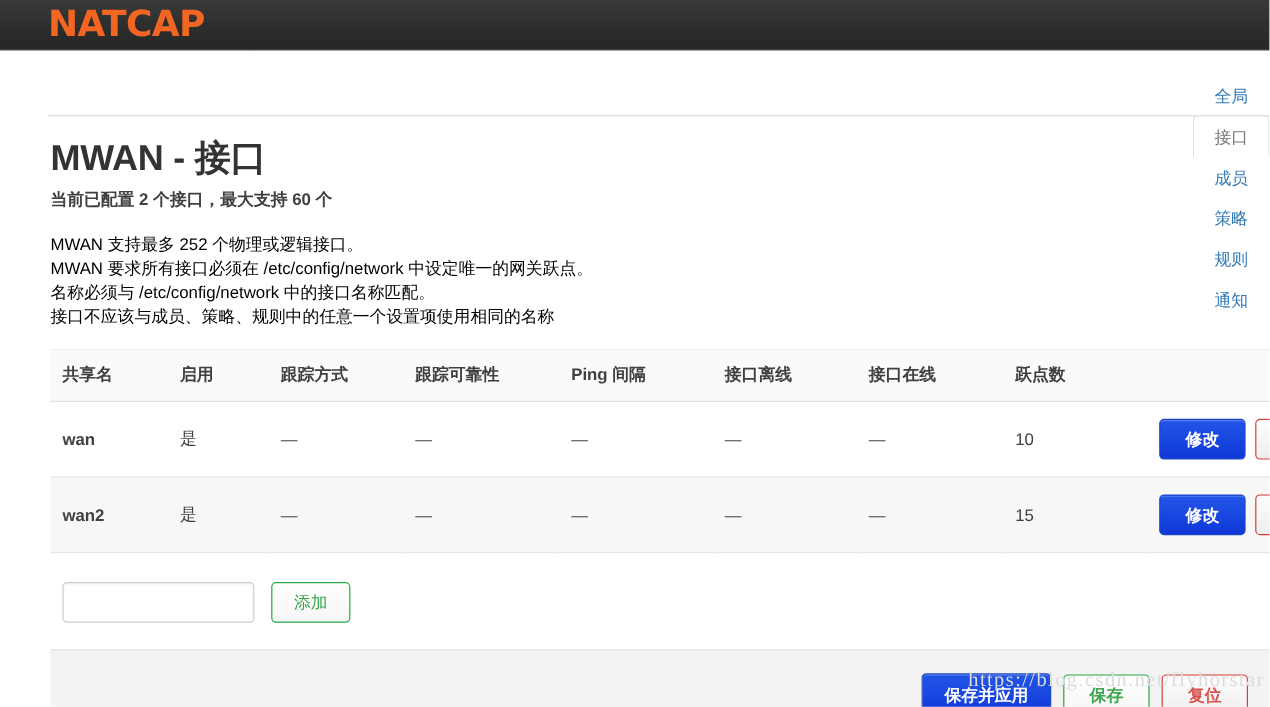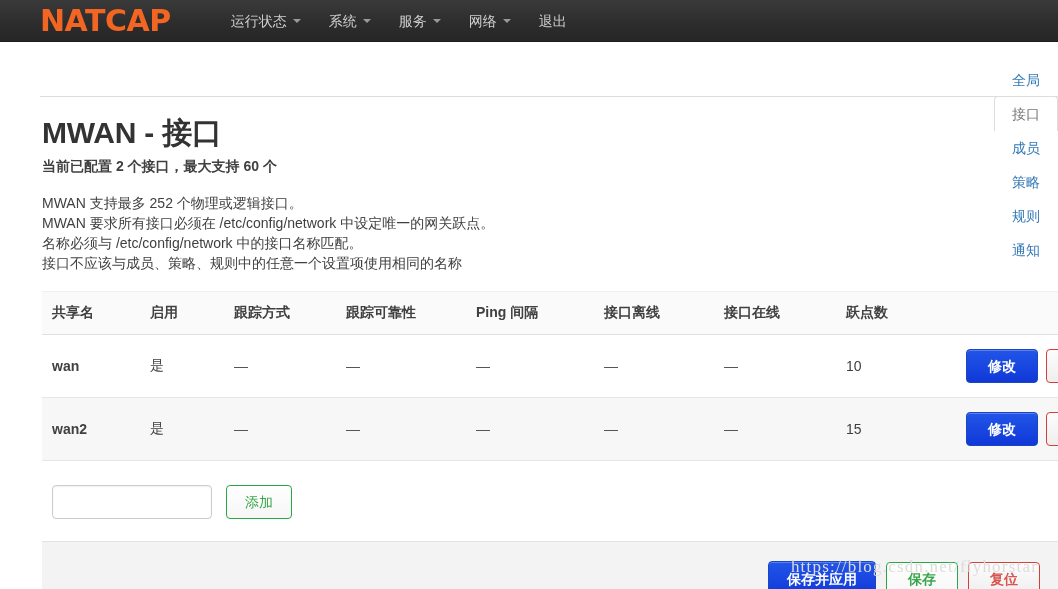--- a/index.html
+++ b/index.html
@@ -113,21 +113,21 @@
   }
   .subtitle {
     font-size: 14px;
     font-weight: bold;
     color: #404040;
     margin: 0 0 16px 0;
     line-height: 1.4;
   }
   .desc {
     font-size: 14px;
-    color: #404040;
+    color: #000000;
     line-height: 20px;
     margin: 0 0 18px 0;
   }
   .desc div { white-space: nowrap; }
 
   
   .table {
     width: 1016px;
     border-collapse: collapse;
     table-layout: fixed;
@@ -245,57 +245,36 @@
     gap: 10px;
     min-height: 76px;
   }
   .btn-save-apply {
     padding: 9px 18px;
   }
 
   
   .watermark {
     position: absolute;
-    right: 20px;
+    right: 4px;
     bottom: 12px;
     font-family: "Liberation Serif", "DejaVu Serif", serif;
     font-size: 17px;
     color: #dcdcdc;
     letter-spacing: 1.2px;
     white-space: nowrap;
     user-select: none;
     pointer-events: none;
   }
 </style>
 </head>
 <body>
 
 <div class="topbar">
   <div class="brand">NATCAP</div>
-  <div class="nav">
-    <div class="nav-item">
-      <span>运行状态</span>
-      <span class="caret"></span>
-    </div>
-    <div class="nav-item">
-      <span>系统</span>
-      <span class="caret"></span>
-    </div>
-    <div class="nav-item">
-      <span>服务</span>
-      <span class="caret"></span>
-    </div>
-    <div class="nav-item">
-      <span>网络</span>
-      <span class="caret"></span>
-    </div>
-    <div class="nav-item">
-      <span>退出</span>
-    </div>
-  </div>
 </div>
 
 <div class="tabwrap">
   <ul class="tabs">
     <li class="tab">全局</li>
     <li class="tab active">接口</li>
     <li class="tab">成员</li>
     <li class="tab">策略</li>
     <li class="tab">规则</li>
     <li class="tab">通知</li>

